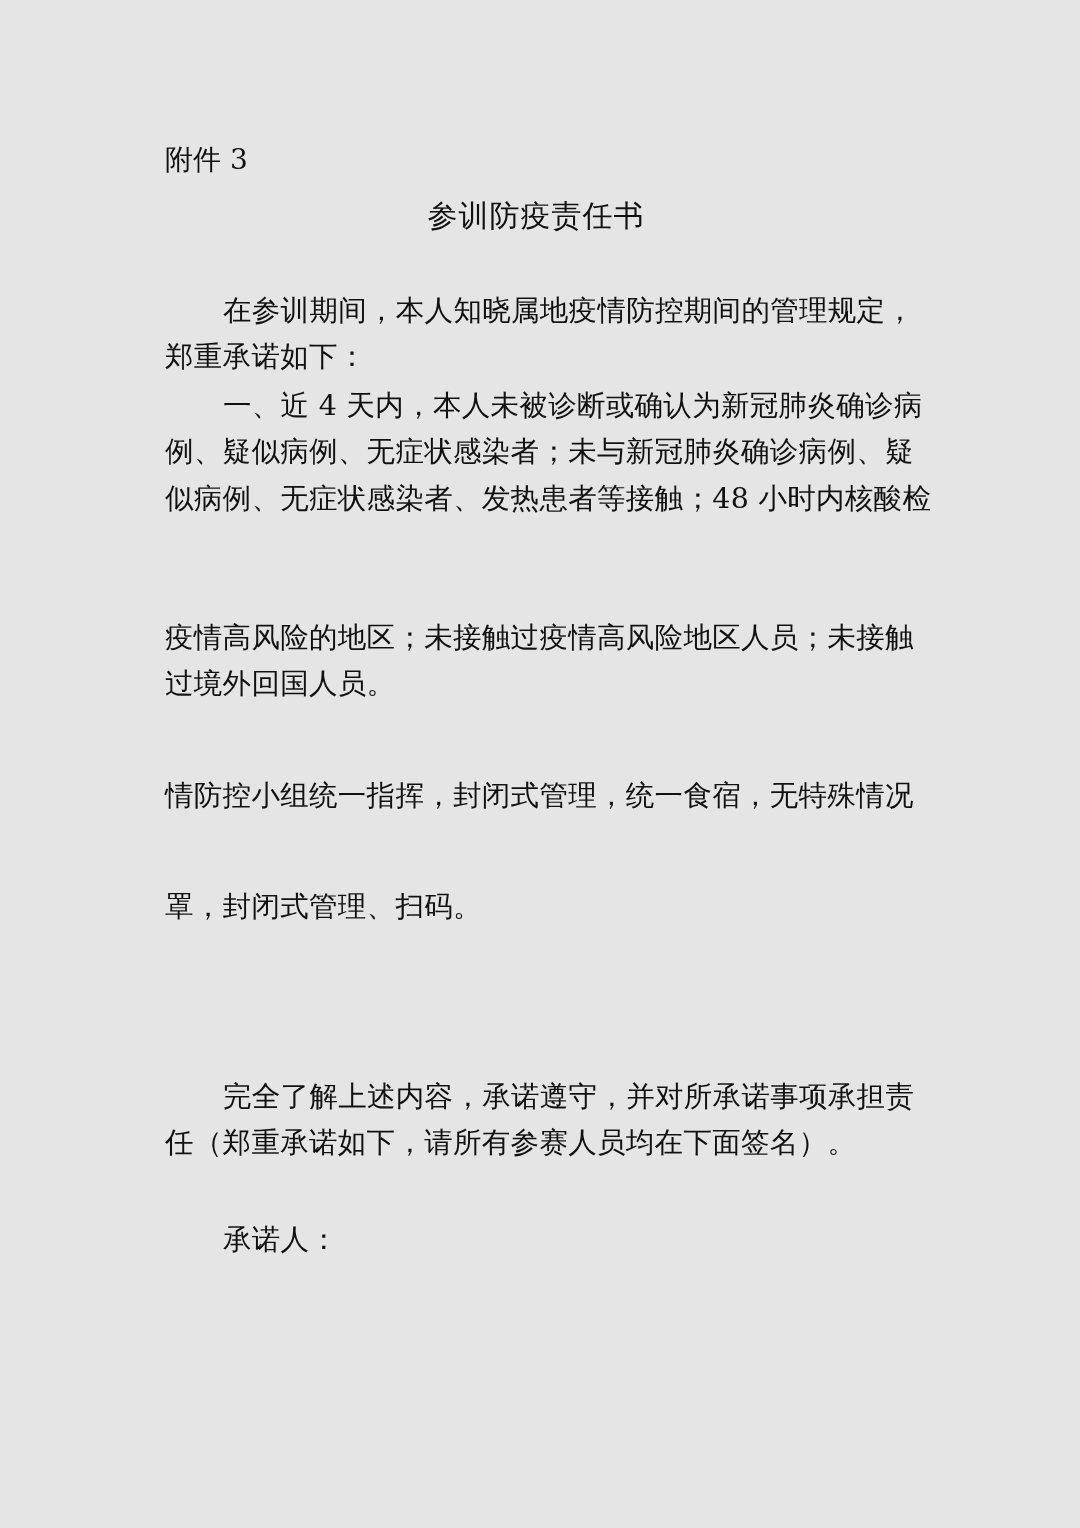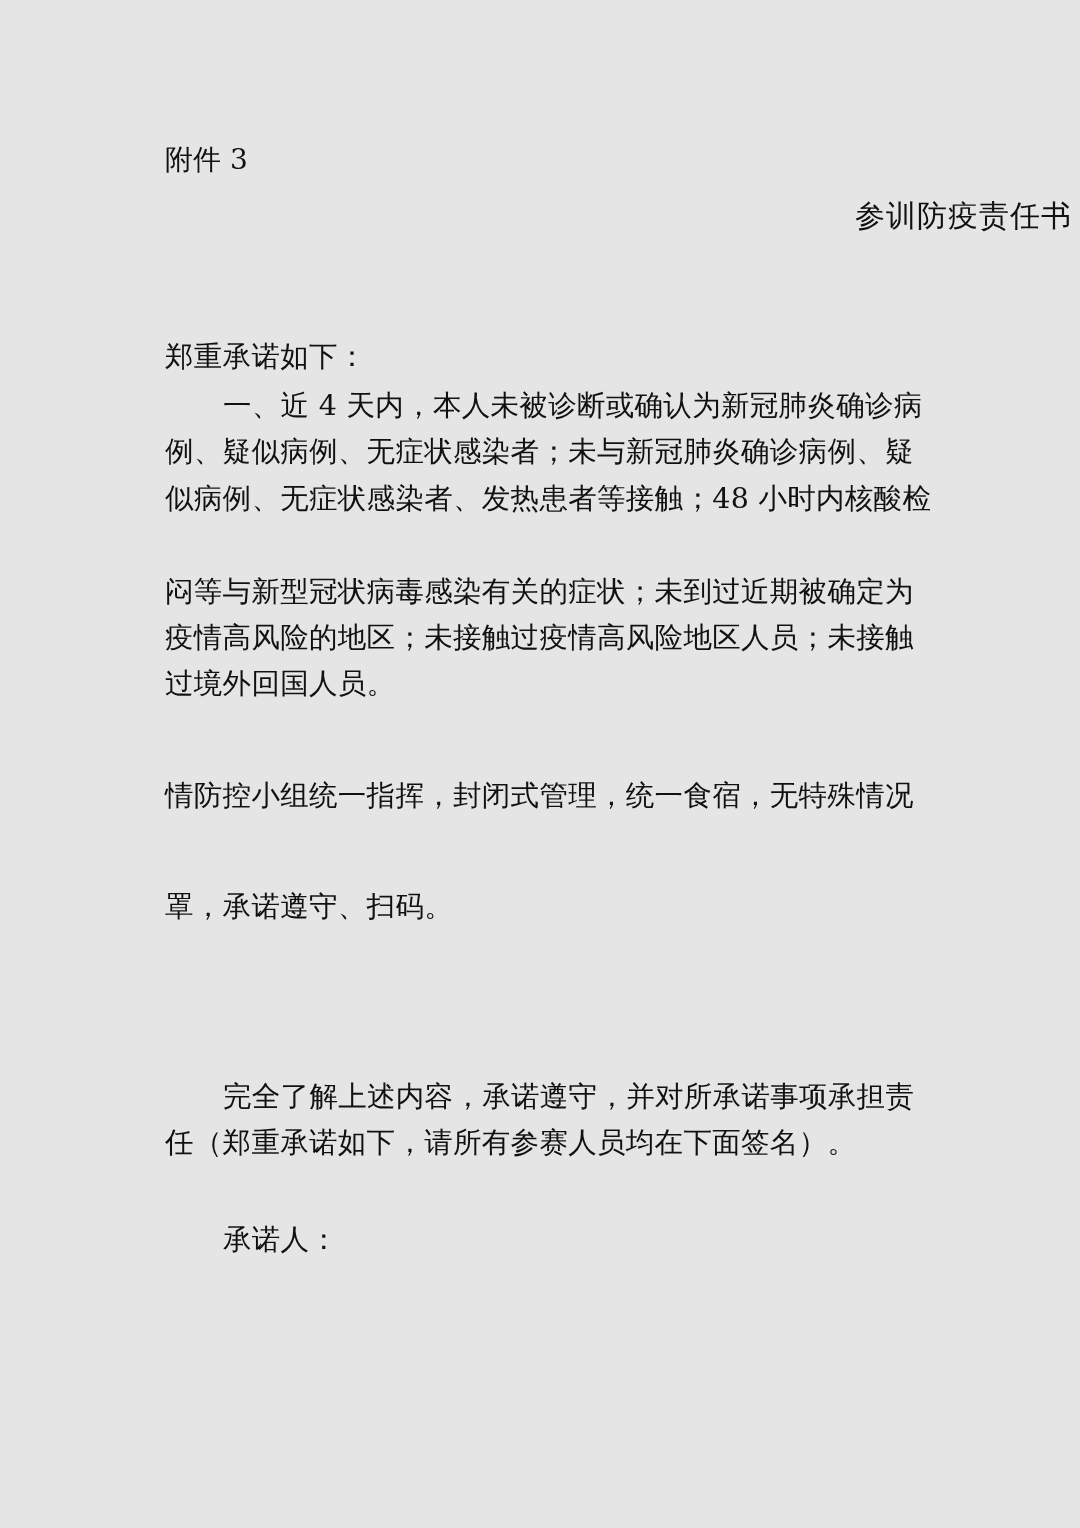--- a/index.html
+++ b/index.html
@@ -3,42 +3,42 @@
 <meta charset="utf-8">
 <style>
   html, body { margin: 0; padding: 0; background: #ffffff; }
   body { width: 1080px; height: 1528px; position: relative; overflow: hidden;
          font-family: "DejaVu Serif", "Liberation Serif", serif; color: #111111; }
   .page { position: absolute; left: 0; top: 0; width: 1080px; height: 1528px; background: #e5e5e5; }
   .line { position: absolute; left: 165px; width: 752px; font-size: 28.5px; line-height: 34px;
           white-space: nowrap; letter-spacing: 0.3px; }
   .indent { left: 223px; width: 694px; }
   .attach { position: absolute; left: 165px; top: 143px; font-size: 28px; line-height: 34px; }
-  .title { position: absolute; left: 0; width: 1072px; top: 198px; text-align: right;
+  .title { position: absolute; left: 0; width: 1072px; top: 198px; text-align: center;
            font-size: 30px; line-height: 36px; letter-spacing: 1px; }
 </style>
 </head>
 <body>
 
 <div class="page">
 
   <div class="attach">附件 3</div>
 
   <div class="title">参训防疫责任书</div>
 
+  <div class="line indent" style="top:294px">在参训期间，本人知晓属地疫情防控期间的管理规定，</div>
   <div class="line" style="top:340px">郑重承诺如下：</div>
 
   <div class="line indent" style="top:389px">一、近 4 天内，本人未被诊断或确认为新冠肺炎确诊病</div>
   <div class="line" style="top:435px">例、疑似病例、无症状感染者；未与新冠肺炎确诊病例、疑</div>
   <div class="line" style="top:482px">似病例、无症状感染者、发热患者等接触；48 小时内核酸检</div>
-  <div class="line" style="top:575px">闷等与新型冠状病毒感染有关的症状；未到过近期被确定为</div>
   <div class="line" style="top:667px">过境外回国人员。</div>
   <div class="line" style="top:621px">疫情高风险的地区；未接触过疫情高风险地区人员；未接触</div>
 
   <div class="line" style="top:779px">情防控小组统一指挥，封闭式管理，统一食宿，无特殊情况</div>
-  <div class="line" style="top:890px">罩，承诺遵守、扫码。</div>
+  <div class="line" style="top:890px">罩，封闭式管理、扫码。</div>
 
   <div class="line indent" style="top:1080px">完全了解上述内容，承诺遵守，并对所承诺事项承担责</div>
   <div class="line" style="top:1126px">任（郑重承诺如下，请所有参赛人员均在下面签名）。</div>
 
   <div class="line indent" style="top:1223px">承诺人：</div>
 
 </div>
 
 </body></html>

